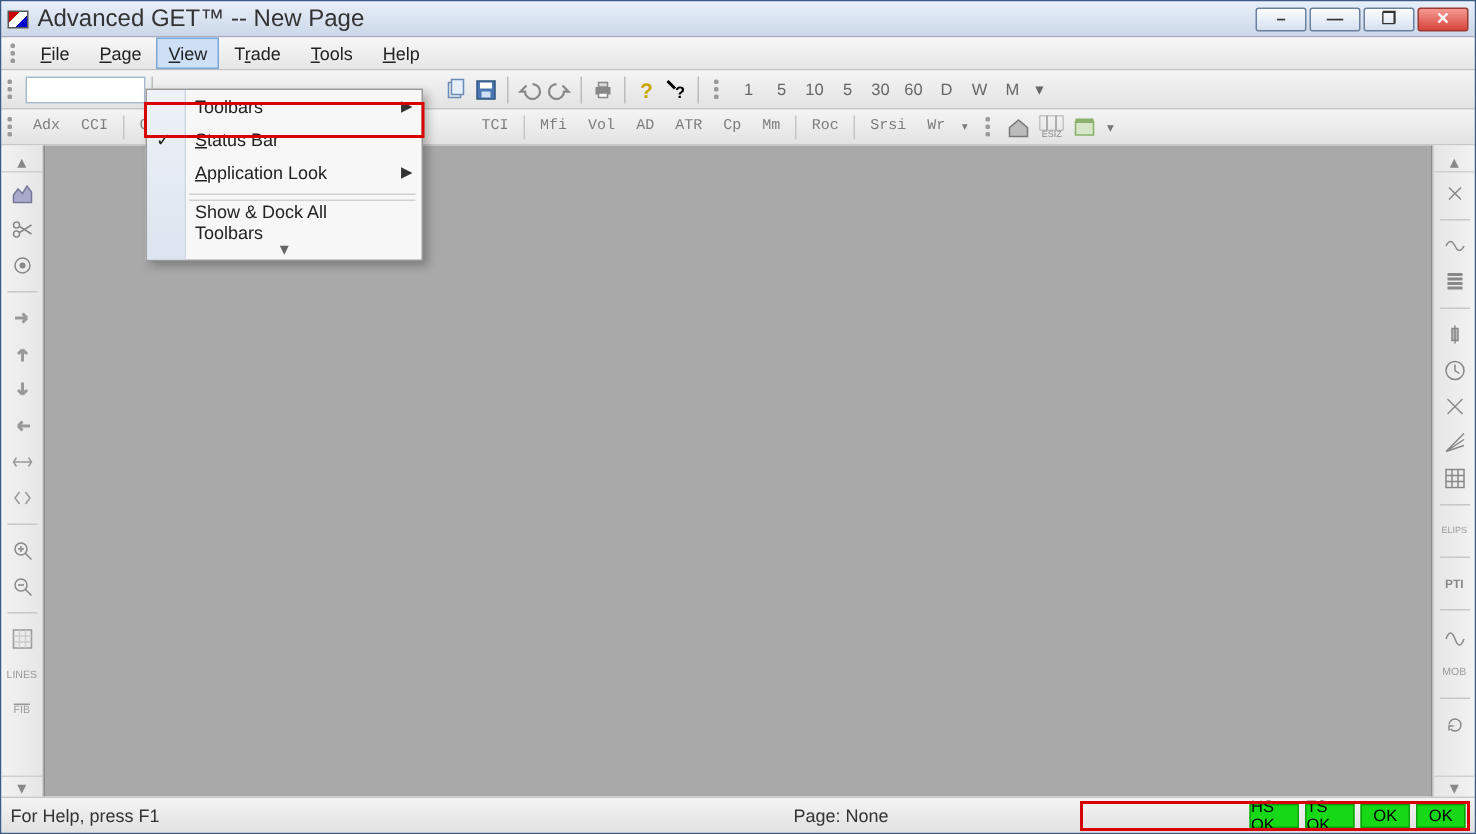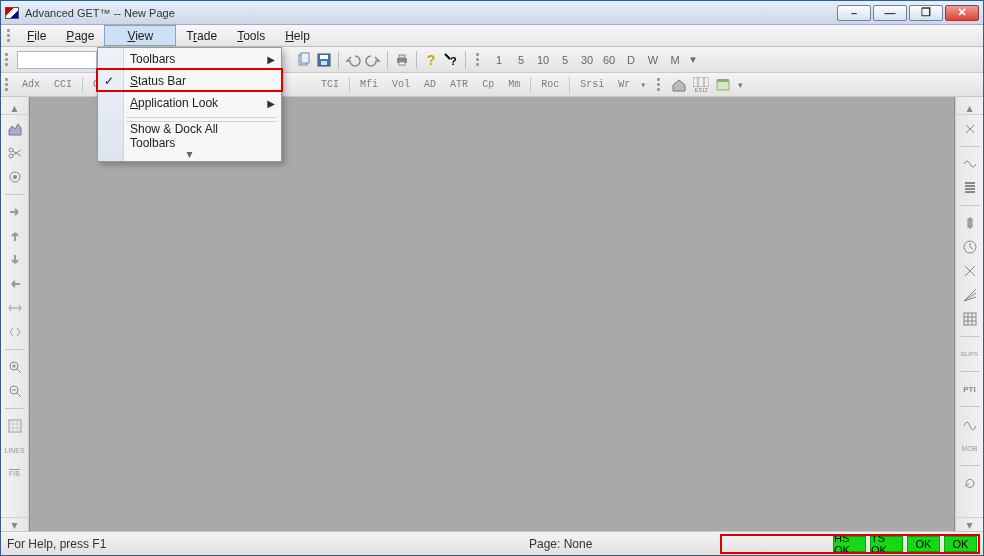--- a/index.html
+++ b/index.html
@@ -5,31 +5,31 @@
   * { box-sizing: border-box; margin:0; padding:0; }
   html,body { width:984px; height:556px; font-family: "Segoe UI", Tahoma, sans-serif; font-size:12px; overflow:hidden; }
   body { background:#b0b0b0; }
 
   
   .window { position:relative; width:984px; height:556px; border:1px solid #3a5a88; background:#ffffff; }
 
   
   .titlebar { height:24px; background:linear-gradient(#e8eff9,#cbd7e8); display:flex; align-items:center; padding:0 4px; border-bottom:1px solid #aab; }
   .titlebar .flag { width:14px; height:12px; margin-right:6px; background:linear-gradient(135deg,#c00 0 33%,#fff 33% 66%,#00c 66%); border:1px solid #555; }
-  .titlebar .title { flex:1; color:#333; font-size:11px; }
+  .titlebar .title { flex:1; color:#333; font-size:16px; }
   .winbtns { display:flex; gap:2px; }
   .winbtn { width:34px; height:16px; border:1px solid #6a829f; border-radius:2px; background:linear-gradient(#fbfdff,#d6e1ef); display:flex; align-items:center; justify-content:center; font-weight:bold; font-size:11px; color:#333; }
   .winbtn.close { background:linear-gradient(#f49a93,#d8443c); color:#fff; border-color:#9a3a33; }
 
   
   .menubar { height:22px; background:linear-gradient(#f7f7f7,#e6e6e6); border-bottom:1px solid #c0c0c0; display:flex; align-items:stretch; padding-left:6px; }
   .grip { width:6px; display:flex; flex-direction:column; justify-content:center; gap:2px; margin-right:4px; }
   .grip span { width:3px; height:3px; background:#9a9a9a; border-radius:1px; }
   .menuitem { padding:0 10px; display:flex; align-items:center; color:#222; cursor:default; }
-  .menuitem.open { background:#cde0f6; border:1px solid #7aa7d7; padding:0 22px; }
+  .menuitem.open { background:#cde0f6; border:1px solid #7aa7d7; padding:0 7px; }
   .mn-under { text-decoration:underline; }
 
   
   .toolrow { height:26px; background:linear-gradient(#f4f4f4,#e3e3e3); border-bottom:1px solid #c7c7c7; display:flex; align-items:center; position:relative; }
   .toolrow .grip { margin-left:4px; }
   .searchbox { width:80px; height:18px; border:1px solid #a8b8cc; background:#fff; margin-left:2px; }
   .tb-sep { width:1px; height:18px; background:#bcbcbc; margin:0 4px; }
   .tb-btn { min-width:20px; height:20px; display:flex; align-items:center; justify-content:center; color:#555; cursor:default; border:1px solid transparent; }
   .ico { width:16px; height:16px; display:block; }
 
@@ -56,21 +56,21 @@
 
   
   .statusbar { height:24px; background:linear-gradient(#f4f4f4,#e1e1e1); border-top:1px solid #c7c7c7; display:flex; align-items:center; padding:0 6px; font-size:12px; color:#333; position:relative; }
   .statusbar .seg { display:flex; align-items:center; height:100%; }
   .statusbar .pageseg { position:absolute; left:528px; }
   .status-right { position:absolute; right:6px; display:flex; align-items:center; gap:4px; }
   .okchip { width:33px; height:16px; background:#17d817; color:#000; display:flex; align-items:center; justify-content:center; font-size:11px; border:1px solid #0aa20a; }
   .rb-red { position:absolute; border:2px solid #d80000; pointer-events:none; }
 
   
-  .dropdown { position:absolute; left:96px; top:46px; width:185px; background:#f7f7f7; border:1px solid #9a9a9a; box-shadow:3px 3px 6px rgba(0,0,0,.25); z-index:50; }
+  .dropdown { position:absolute; left:96px; top:58px; width:185px; background:#f7f7f7; border:1px solid #9a9a9a; box-shadow:3px 3px 6px rgba(0,0,0,.25); z-index:50; }
   .dd-leftcol { position:absolute; left:0; top:0; bottom:0; width:26px; background:linear-gradient(#eef2f8,#dce4ef); border-right:1px solid #cfd6e0; }
   .dd-item { position:relative; height:22px; display:flex; align-items:center; padding-left:32px; padding-right:18px; font-size:12px; color:#222; cursor:default; }
   .dd-item .arrow { position:absolute; right:6px; font-size:10px; color:#333; }
   .dd-check { position:absolute; left:6px; font-size:12px; color:#222; }
   .dd-sep { height:1px; margin:3px 4px 3px 28px; background:#d0d0d0; }
   .dd-chevmore { height:14px; display:flex; align-items:center; justify-content:center; color:#666; }
 
   .red-box-menu { position:absolute; left:95px; top:67px; width:187px; height:24px; border:2px solid #d80000; pointer-events:none; z-index:60; }
 
   .u { text-decoration:underline; }

